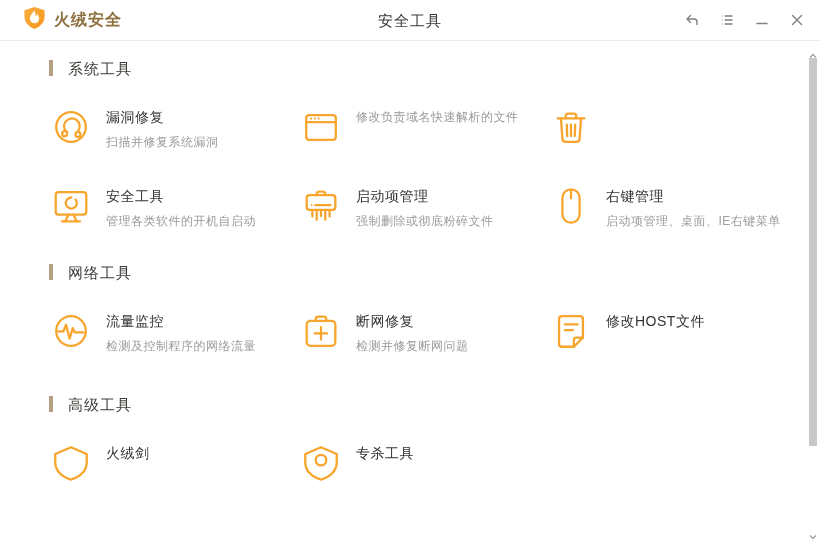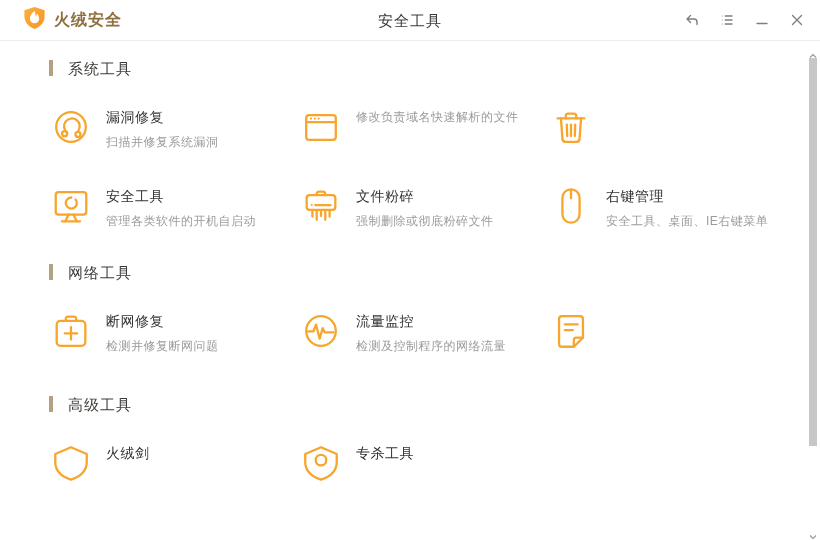--- a/index.html
+++ b/index.html
@@ -188,80 +188,81 @@
                 <circle cx="12.3" cy="21" r="1.1" fill="#F7A52C" stroke="none"></circle>
                 <line x1="16" y1="21" x2="32" y2="21"></line>
                 <line x1="13" y1="26.5" x2="13" y2="33"></line>
                 <line x1="17.5" y1="26.5" x2="17.5" y2="36.5"></line>
                 <line x1="22" y1="26.5" x2="22" y2="32.5"></line>
                 <line x1="26.5" y1="26.5" x2="26.5" y2="36.5"></line>
                 <line x1="31" y1="26.5" x2="31" y2="33"></line>
               </svg>
             </span>
             <span class="meta">
-              <span class="t">文件粉碎</span>
+              <span class="t">启动项管理</span>
               <span class="d">强制删除或彻底粉碎文件</span>
             </span>
           </div>
           <div class="item">
             <span class="icon-wrap">
               <svg width="42" height="42" viewBox="0 0 44 44" fill="none" stroke="#F7A52C" stroke-width="2.4" stroke-linecap="round" stroke-linejoin="round">
                 <rect x="13" y="4.5" width="18" height="35" rx="9"></rect>
                 <line x1="22" y1="6" x2="22" y2="14"></line>
               </svg>
             </span>
             <span class="meta">
               <span class="t">右键管理</span>
-              <span class="d">安全工具、桌面、IE右键菜单</span>
+              <span class="d">启动项管理、桌面、IE右键菜单</span>
             </span>
           </div>
         </div>
       </section>
       <section class="sec">
         <div class="sec-header">
           <span class="sec-bar"></span>
           <span class="sec-title">网络工具</span>
         </div>
         <div class="items">
           <div class="item">
             <span class="icon-wrap">
               <svg width="42" height="42" viewBox="0 0 44 44" fill="none" stroke="#F7A52C" stroke-width="2.4" stroke-linecap="round" stroke-linejoin="round">
+                <circle cx="22" cy="22" r="15.5"></circle>
+                <path d="M8.5,22.5 h5.5 l2.8,-7 3.8,14.5 3.2,-11 2.2,4.5 h9"></path>
+              </svg>
+            </span>
+            <span class="meta">
+              <span class="t">流量监控</span>
+              <span class="d">检测及控制程序的网络流量</span>
+            </span>
+          </div>
+          <div class="item">
+            <span class="icon-wrap">
+              <svg width="42" height="42" viewBox="0 0 44 44" fill="none" stroke="#F7A52C" stroke-width="2.4" stroke-linecap="round" stroke-linejoin="round">
                 <path d="M16.5,11.5 v-2 a2.5,2.5 0 0 1 2.5,-2.5 h6 a2.5,2.5 0 0 1 2.5,2.5 v2"></path>
                 <rect x="7" y="11.5" width="30" height="26" rx="4"></rect>
                 <line x1="22" y1="18" x2="22" y2="31"></line>
                 <line x1="15.5" y1="24.5" x2="28.5" y2="24.5"></line>
               </svg>
             </span>
             <span class="meta">
               <span class="t">断网修复</span>
               <span class="d">检测并修复断网问题</span>
             </span>
           </div>
           <div class="item">
             <span class="icon-wrap">
               <svg width="42" height="42" viewBox="0 0 44 44" fill="none" stroke="#F7A52C" stroke-width="2.4" stroke-linecap="round" stroke-linejoin="round">
-                <circle cx="22" cy="22" r="15.5"></circle>
-                <path d="M8.5,22.5 h5.5 l2.8,-7 3.8,14.5 3.2,-11 2.2,4.5 h9"></path>
-              </svg>
-            </span>
-            <span class="meta">
-              <span class="t">流量监控</span>
-              <span class="d">检测及控制程序的网络流量</span>
-            </span>
-          </div>
-          <div class="item">
-            <span class="icon-wrap">
-              <svg width="42" height="42" viewBox="0 0 44 44" fill="none" stroke="#F7A52C" stroke-width="2.4" stroke-linecap="round" stroke-linejoin="round">
                 <path d="M12.5,6.5 h19 a3,3 0 0 1 3,3 V29 L25,38.5 H12.5 a3,3 0 0 1 -3,-3 V9.5 a3,3 0 0 1 3,-3 z"></path>
                 <path d="M34.5,29 h-7 a2.5,2.5 0 0 0 -2.5,2.5 v7"></path>
                 <line x1="15.5" y1="15" x2="29" y2="15"></line>
                 <line x1="15.5" y1="21" x2="24" y2="21"></line>
               </svg>
             </span>
             <span class="meta">
+              <span class="t">修改HOST文件</span>
             </span>
           </div>
         </div>
       </section>
       <section class="sec">
         <div class="sec-header">
           <span class="sec-bar"></span>
           <span class="sec-title">高级工具</span>
         </div>
         <div class="items">

